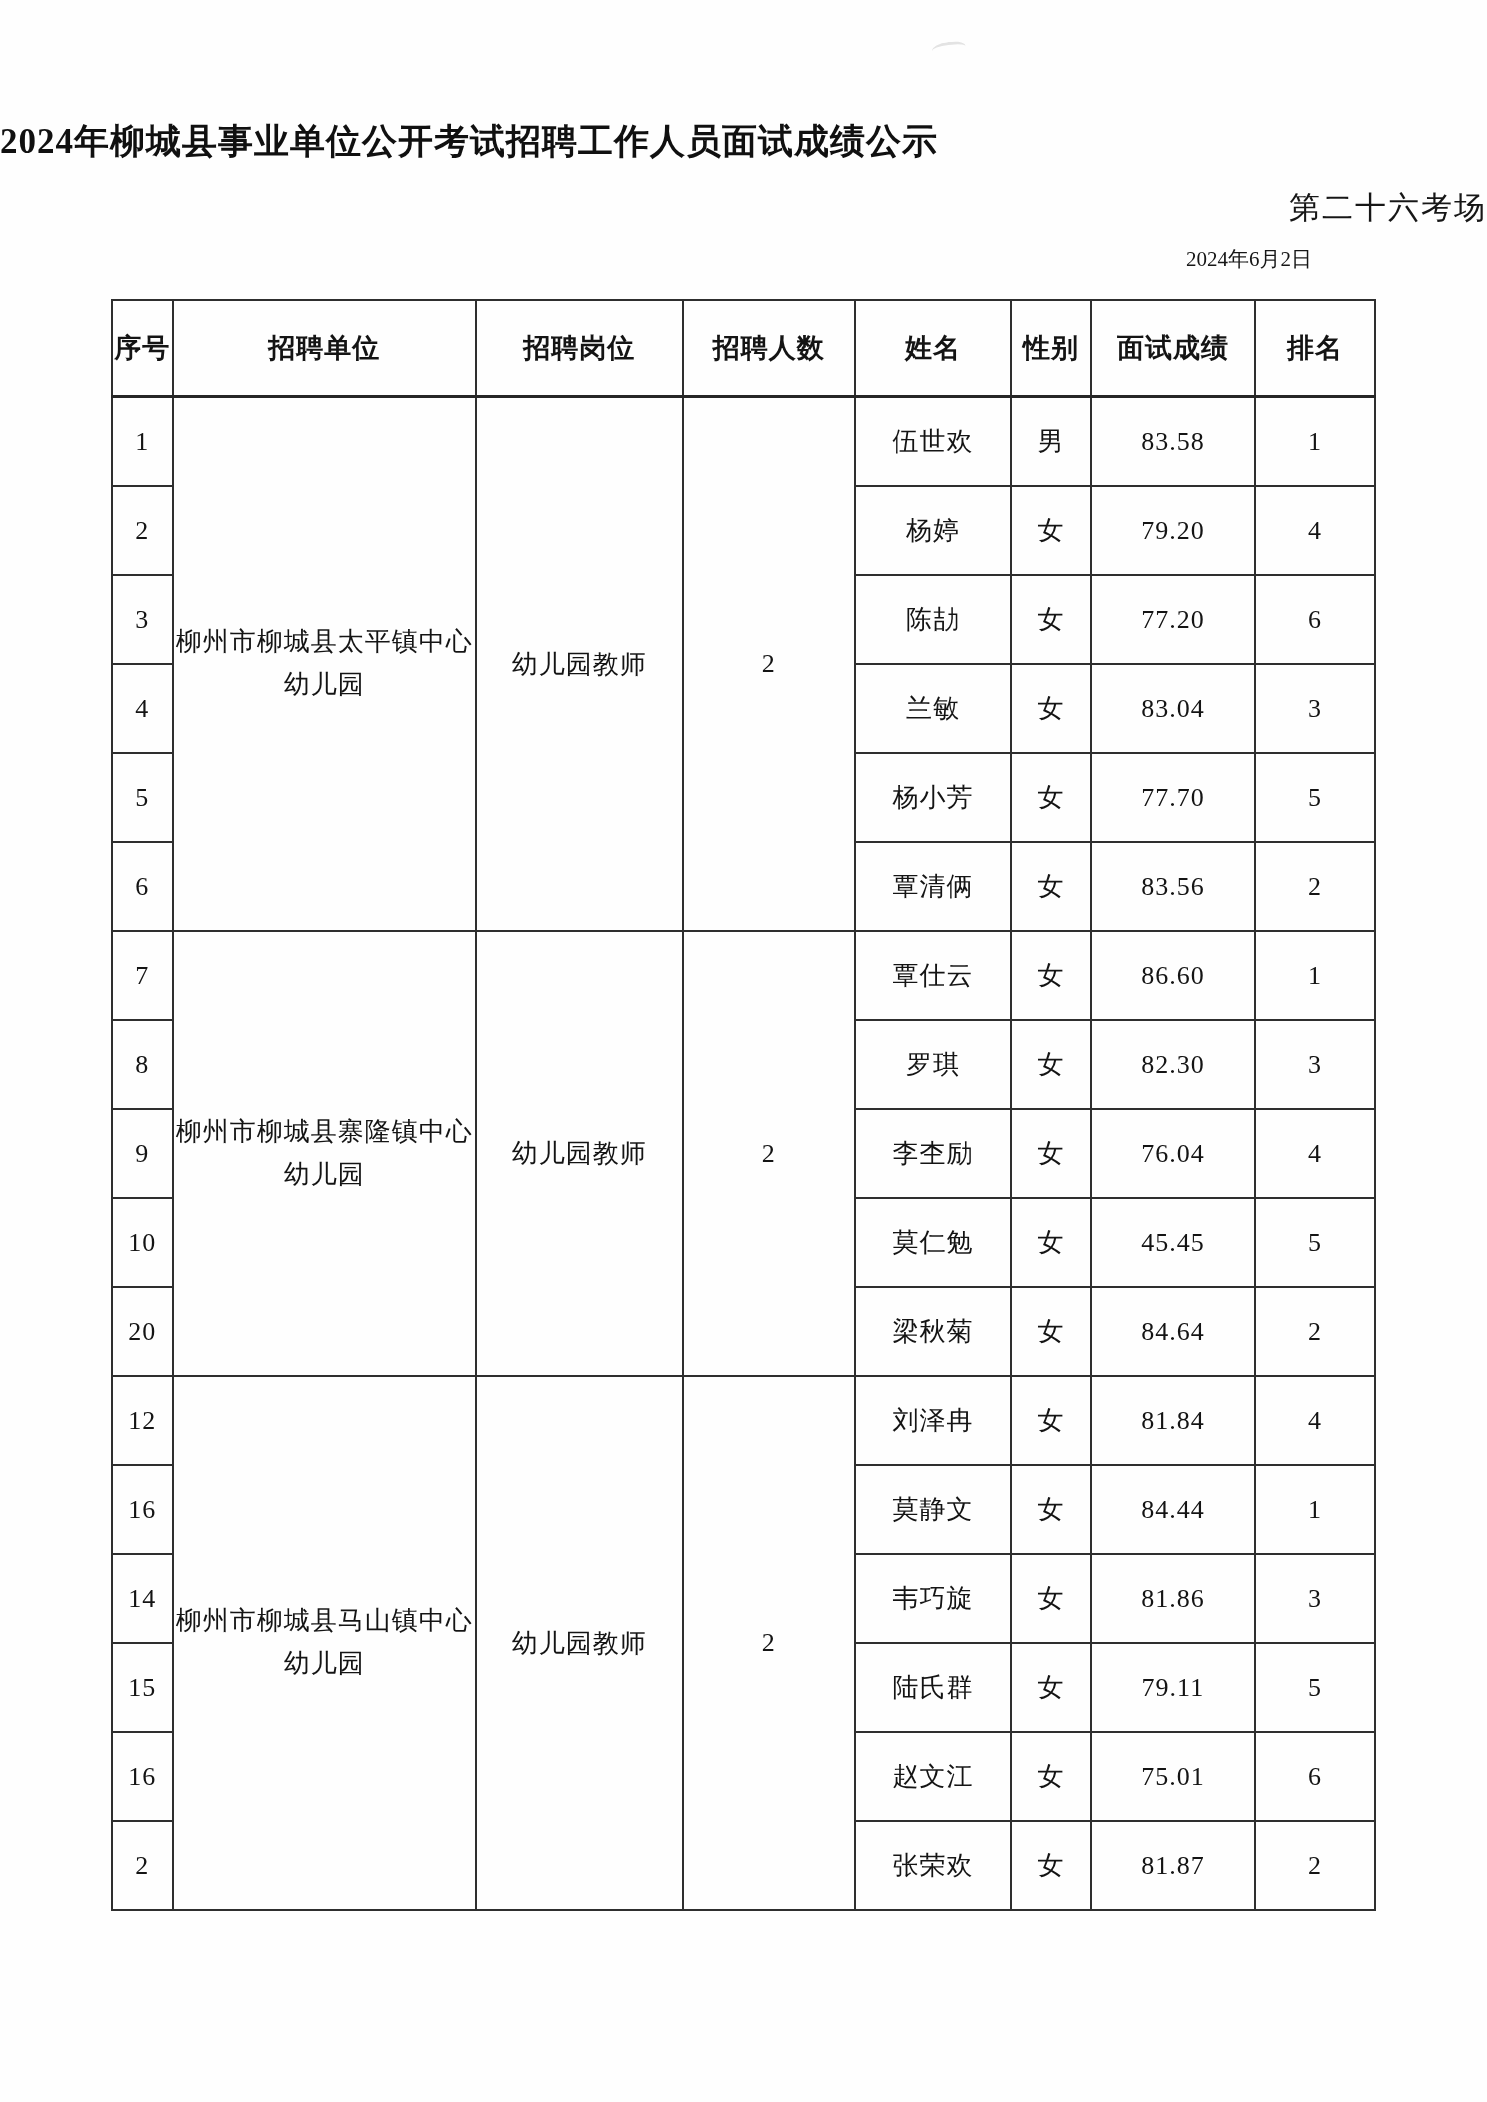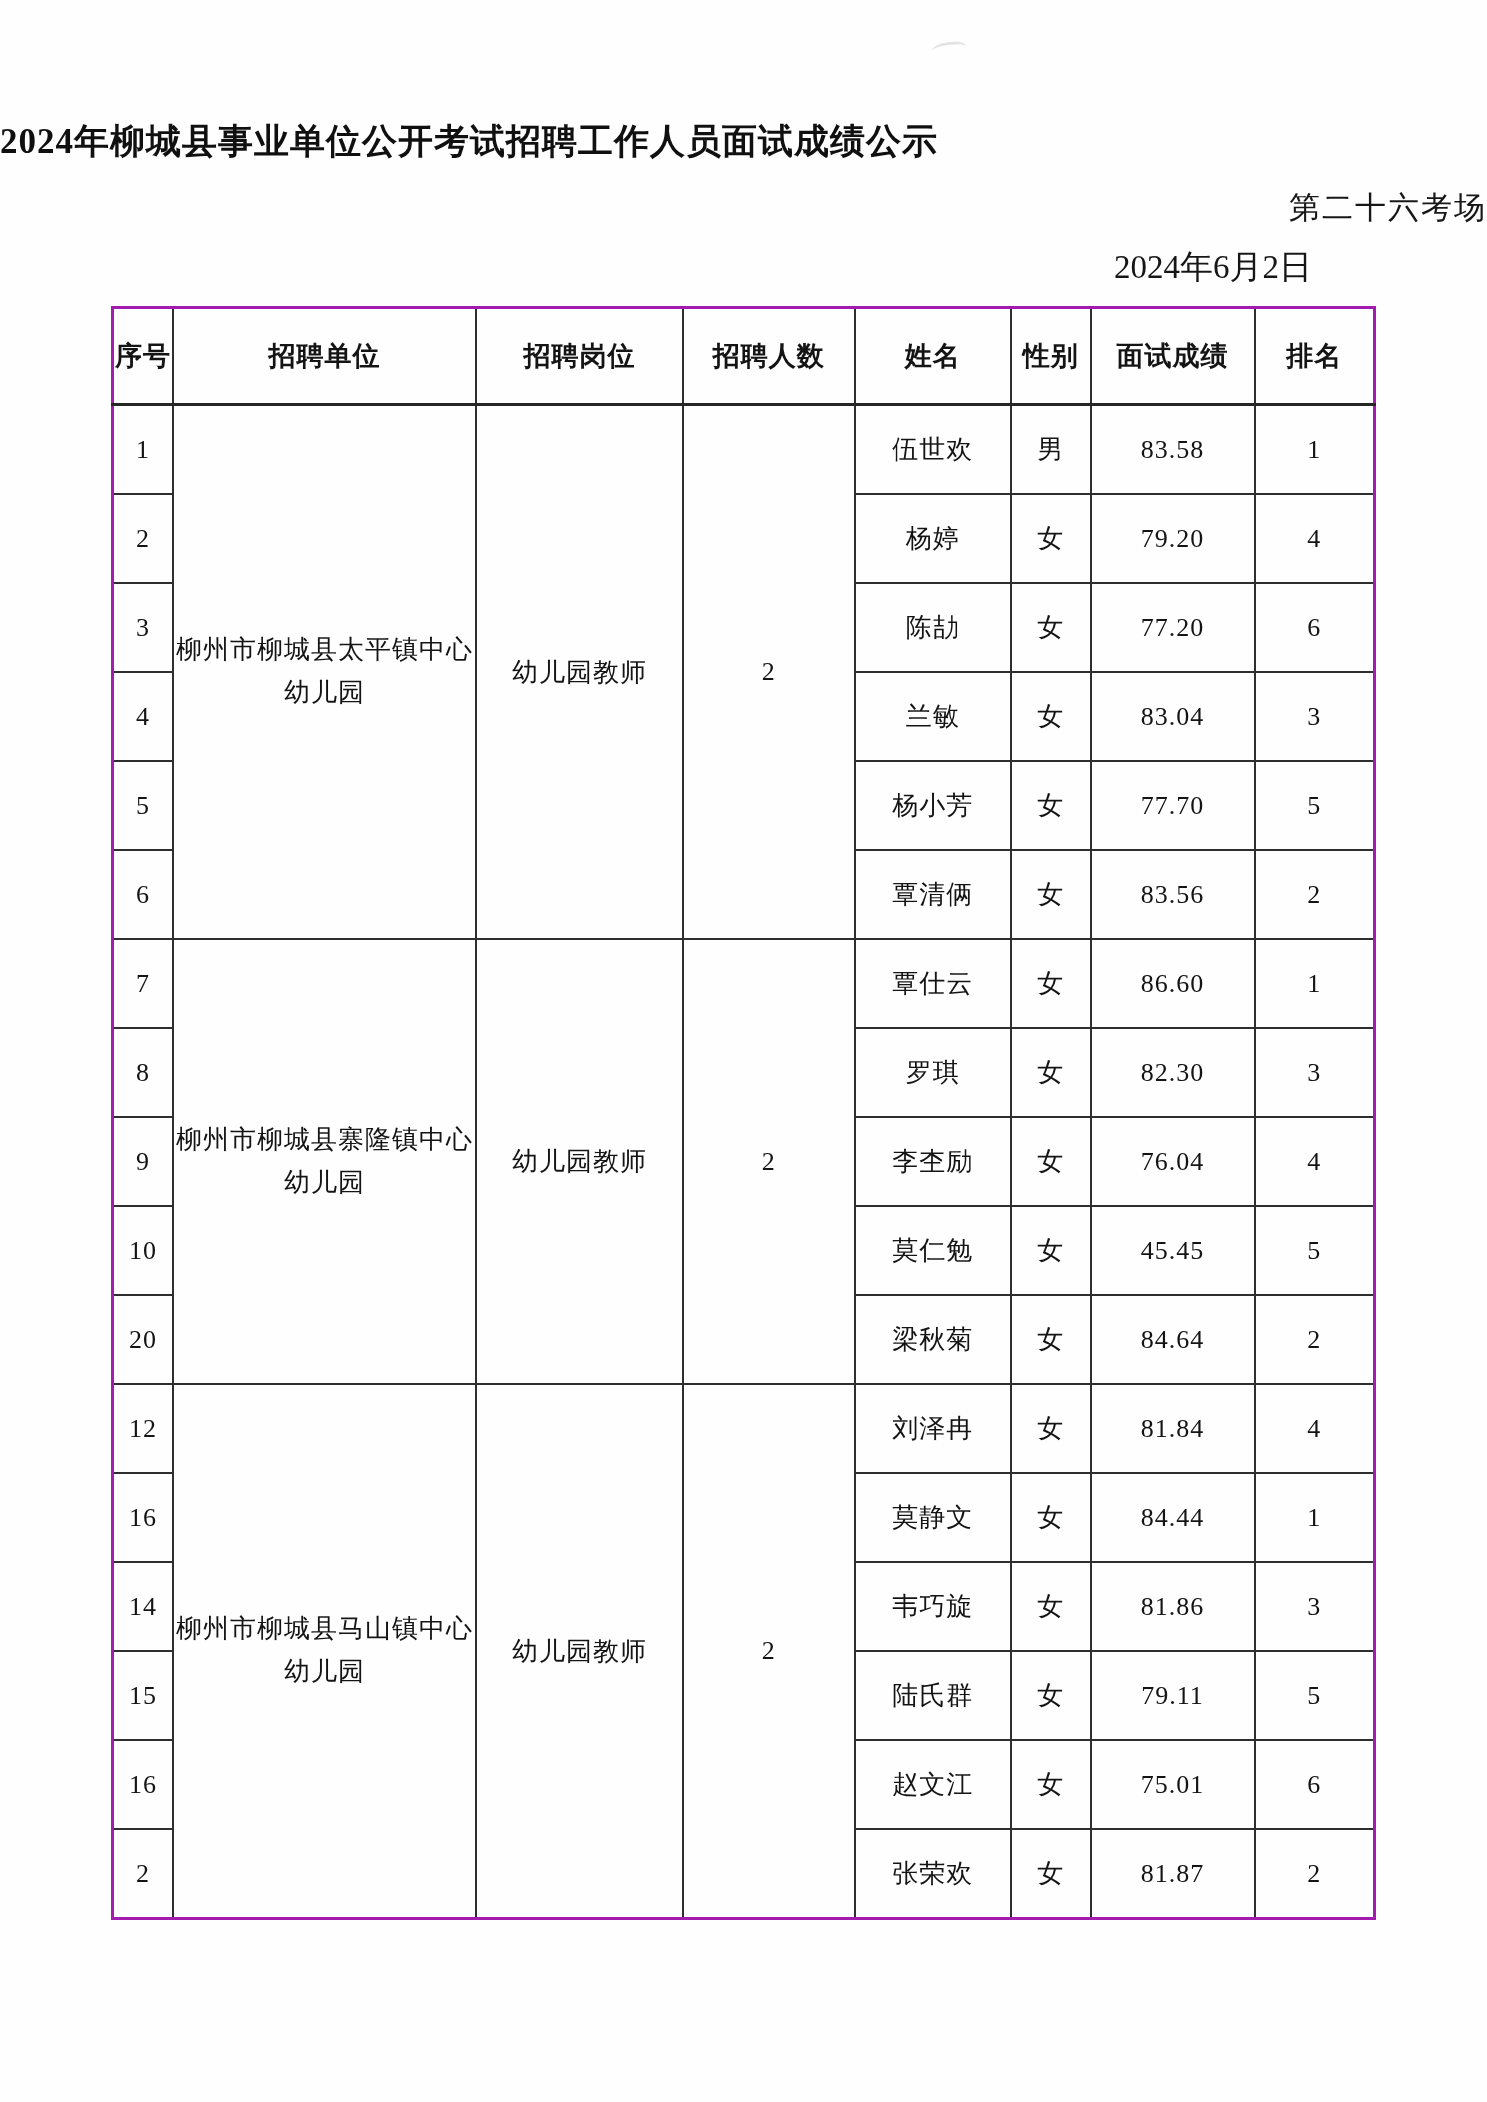--- a/index.html
+++ b/index.html
@@ -48,29 +48,29 @@
     letter-spacing: 2px;
     color: #161616;
   }
   .date-line {
     width: 1265px;
     margin: 0 auto;
     margin-top: 16px;
     text-align: right;
     padding-right: 64px;
     box-sizing: border-box;
-    font-size: 33px;
+    font-size: 21px;
     color: #161616;
   }
   table.results {
     width: 1265px;
-    margin: 16px auto 0 auto;
+    margin: 26px auto 0 auto;
     border-collapse: collapse;
     table-layout: fixed;
-    border: 3px solid #a21caf;
+    border: 1px solid #a21caf;
   }
   table.results th,
   table.results td {
     border: 2px solid #2e2e2e;
     text-align: center;
     vertical-align: middle;
     font-size: 26px;
     color: #141414;
     padding: 0;
     overflow: hidden;

